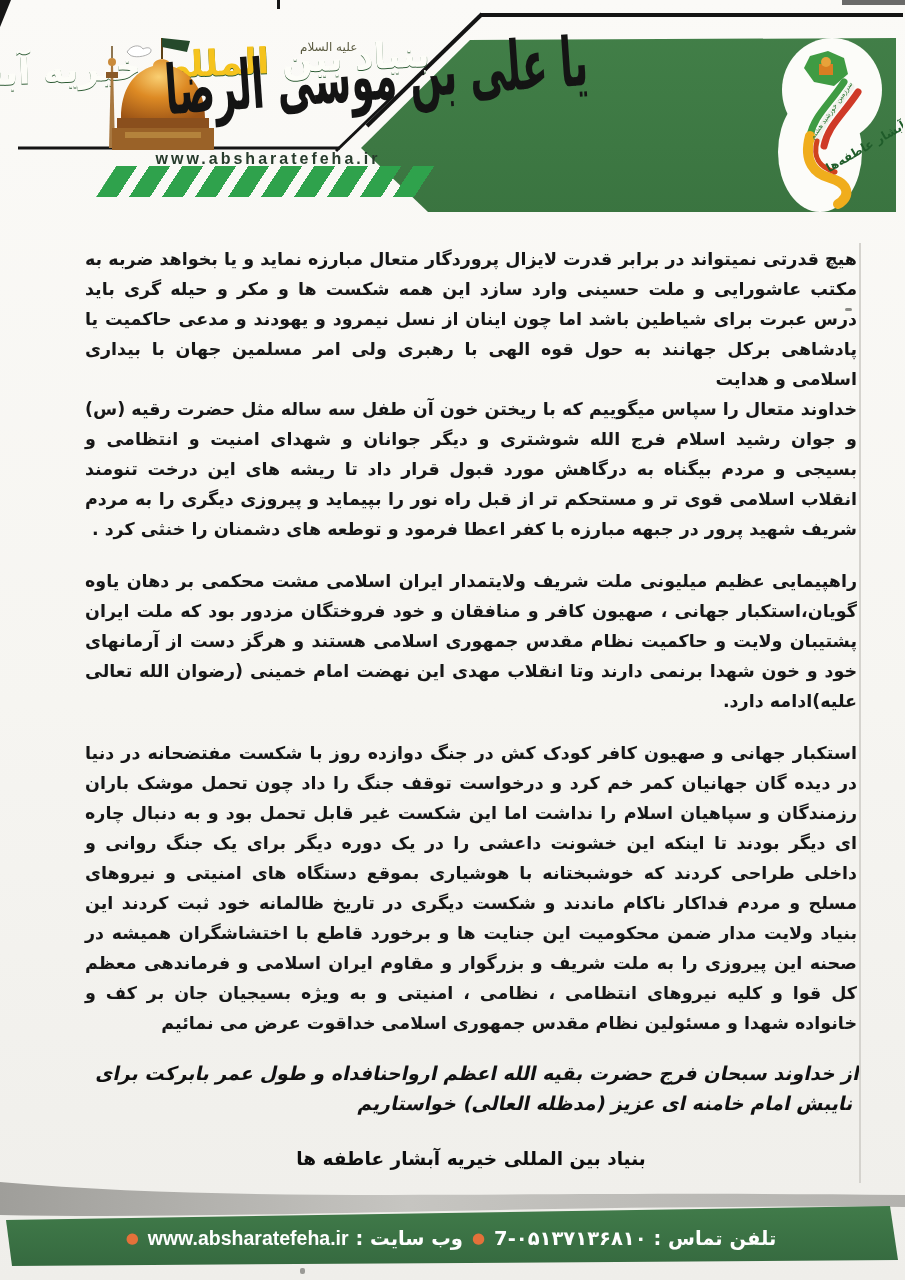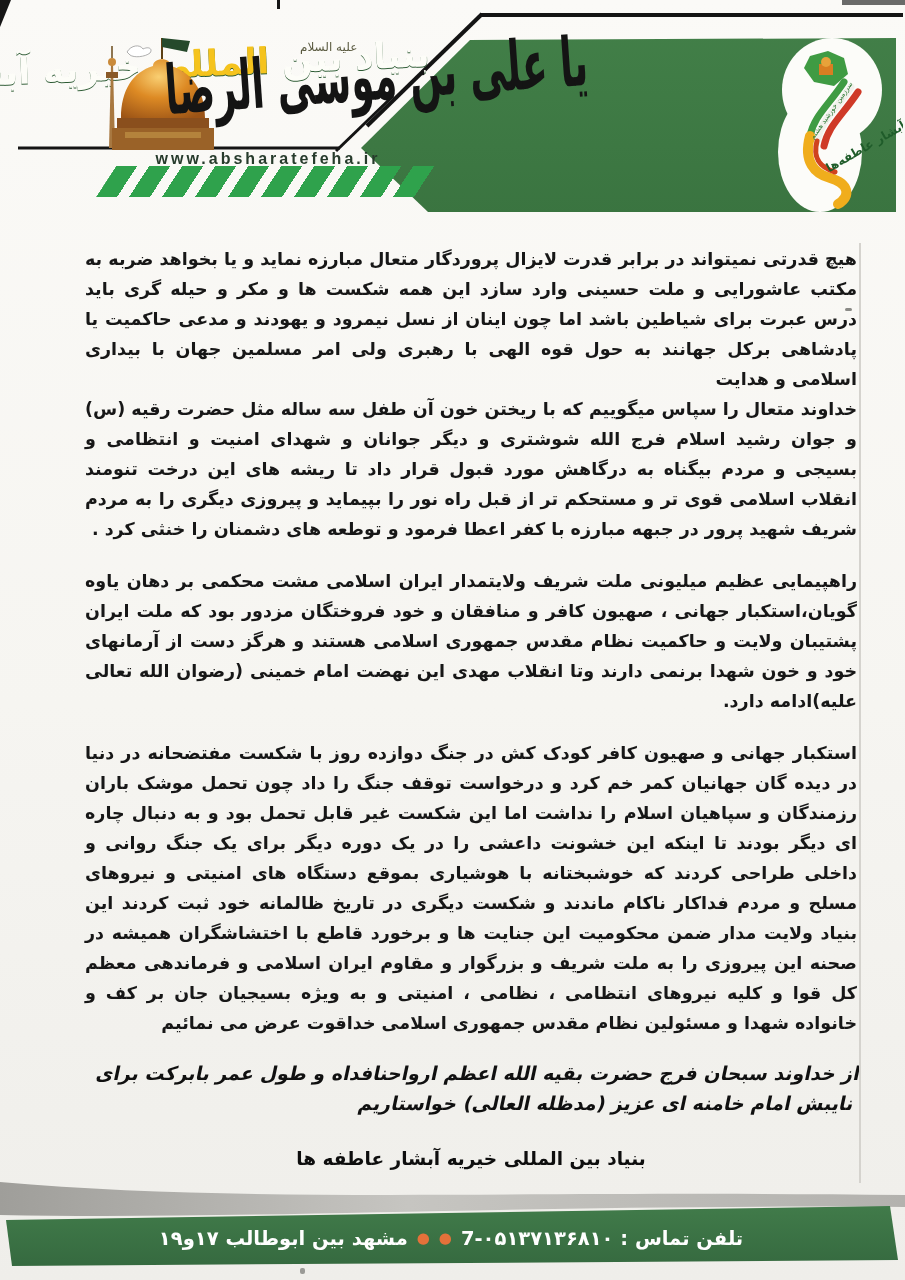--- a/index.html
+++ b/index.html
@@ -132,22 +132,22 @@
       <stop offset="45%" stop-color="#c6c5c1"></stop>
       <stop offset="100%" stop-color="#b3b2ae"></stop>
     </linearGradient>
   </defs>
   <path d="M0,12 C250,34 520,20 905,25 L905,37 C520,34 250,50 0,45 Z" fill="url(#grayGrad)"></path>
 </svg>
 
 <div class="abs footer-bar">
   <span><span>تلفن تماس : </span><span>۰۵۱۳۷۱۳۶۸۱۰-7</span></span>
   <span class="dot">●</span>
+  <span><span>وب سایت : </span><span class="latin">www.absharatefeha.ir</span></span>
   <span class="dot">●</span>
-  <span>مشهد بین ابوطالب ۱۷و۱۹</span>
 </div>
 
 <div class="abs art" style="left:0;top:0;width:11px;height:27px;clip-path:polygon(0 0,100% 0,0 100%);"></div>
 <div class="abs art" style="left:277px;top:0;width:3px;height:9px;"></div>
 <div class="abs" style="left:842px;top:0;width:63px;height:5px;background:#3a3a3a;opacity:.75;"></div>
 <div class="abs" style="left:859px;top:243px;width:2px;height:940px;background:#d5d3ce;"></div>
 <div class="abs" style="left:845px;top:308px;width:7px;height:3px;background:#8a8a86;border-radius:2px;"></div>
 <div class="abs" style="left:300px;top:1268px;width:5px;height:6px;background:#9a9a96;border-radius:2px;"></div>
 
 </body></html>

